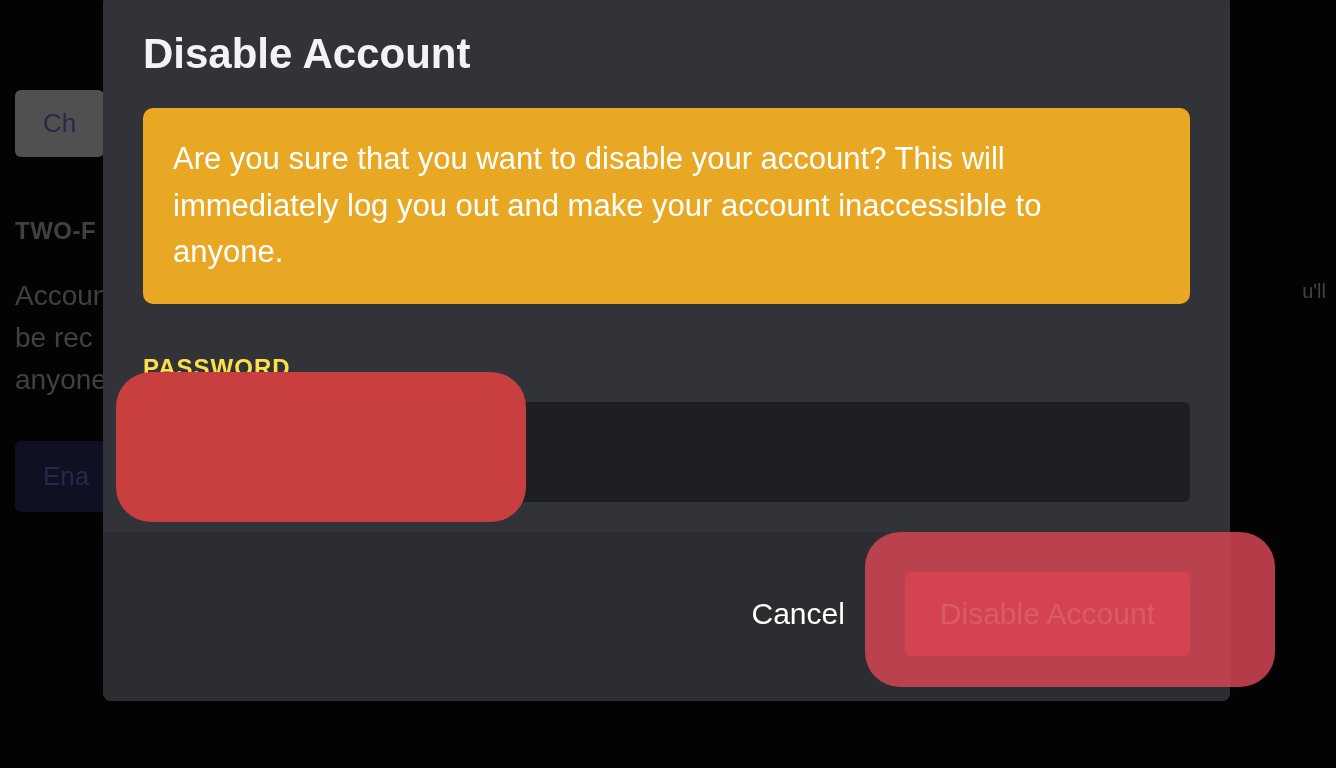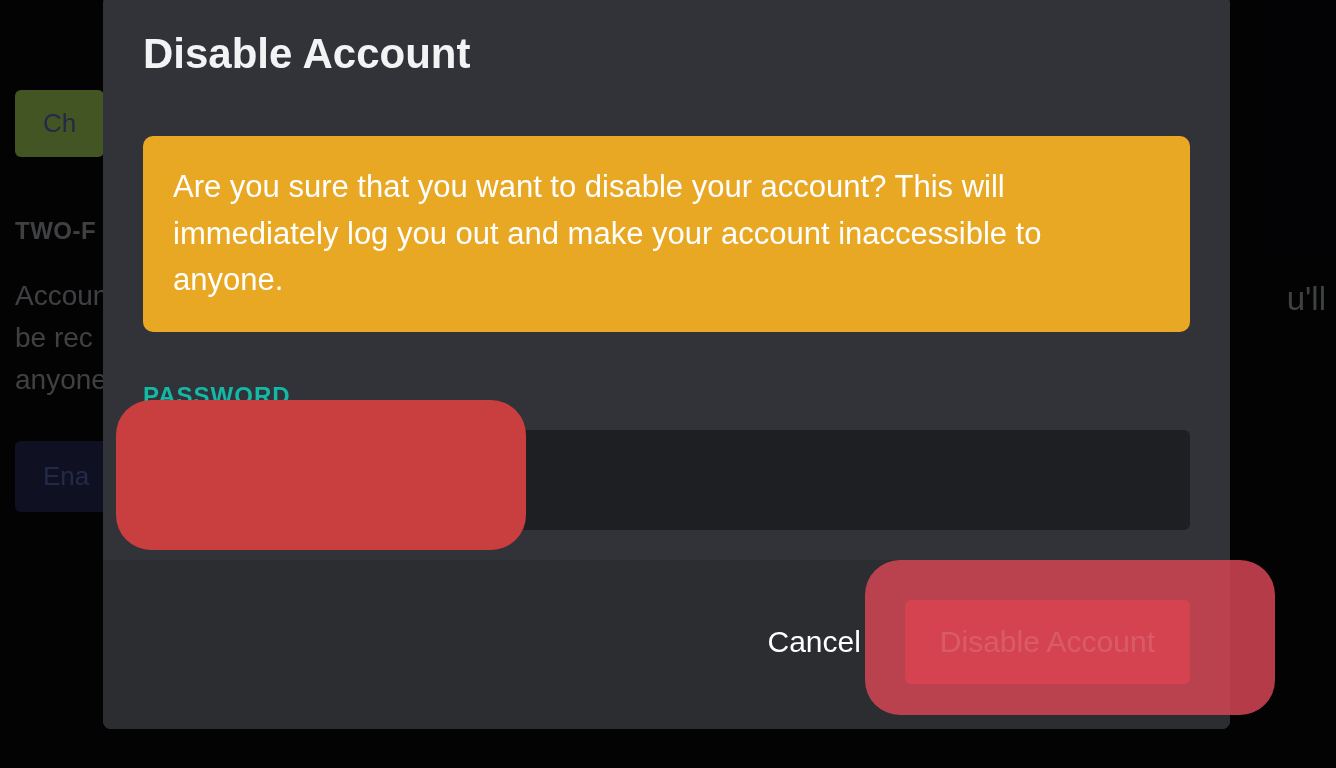--- a/index.html
+++ b/index.html
@@ -21,21 +21,21 @@
       position: absolute;
       top: 0;
       left: 0;
       width: 100%;
       height: 100%;
       color: #b5b8bc;
       padding: 40px 15px;
     }
     
     .bg-button {
-      background: #bef264;
+      background: #e5e5e5;
       color: #6876d3;
       padding: 18px 28px;
       border-radius: 6px;
       display: inline-block;
       font-size: 26px;
       font-weight: 500;
       margin-top: 50px;
       margin-bottom: 60px;
     }
     
@@ -61,21 +61,21 @@
       border-radius: 6px;
       display: inline-block;
       font-size: 26px;
       font-weight: 500;
     }
     
     .bg-right-text {
       position: absolute;
       right: 10px;
       top: 280px;
-      font-size: 33px;
+      font-size: 20px;
       color: #b5b8bc;
     }
     
     .overlay {
       position: absolute;
       top: 0;
       left: 0;
       width: 100%;
       height: 100%;
       background: rgba(0, 0, 0, 0.65);
@@ -107,25 +107,24 @@
     
     .warning-box {
       background: #e9a823;
       border-radius: 10px;
       padding: 28px 30px;
       color: #ffffff;
       font-size: 31px;
       line-height: 1.5;
       font-weight: 400;
       margin-bottom: 50px;
-      margin-top: 28px;
     }
     
     .password-label {
-      color: #14b8a6;
+      color: #fde047;
       font-size: 24px;
       font-weight: 700;
       letter-spacing: 1px;
       margin-bottom: 20px;
     }
     
     .password-input-wrapper {
       position: relative;
     }
     
@@ -151,21 +150,21 @@
       border-radius: 35px;
       z-index: 10;
     }
     
     .modal-footer {
       background: #2b2d31;
       padding: 40px 40px 45px 40px;
       display: flex;
       justify-content: flex-end;
       align-items: center;
-      gap: 24px;
+      gap: 40px;
       position: relative;
       border-radius: 0 0 8px 8px;
     }
     
     .cancel-btn {
       background: transparent;
       border: none;
       color: #ffffff;
       font-size: 30px;
       font-weight: 500;

